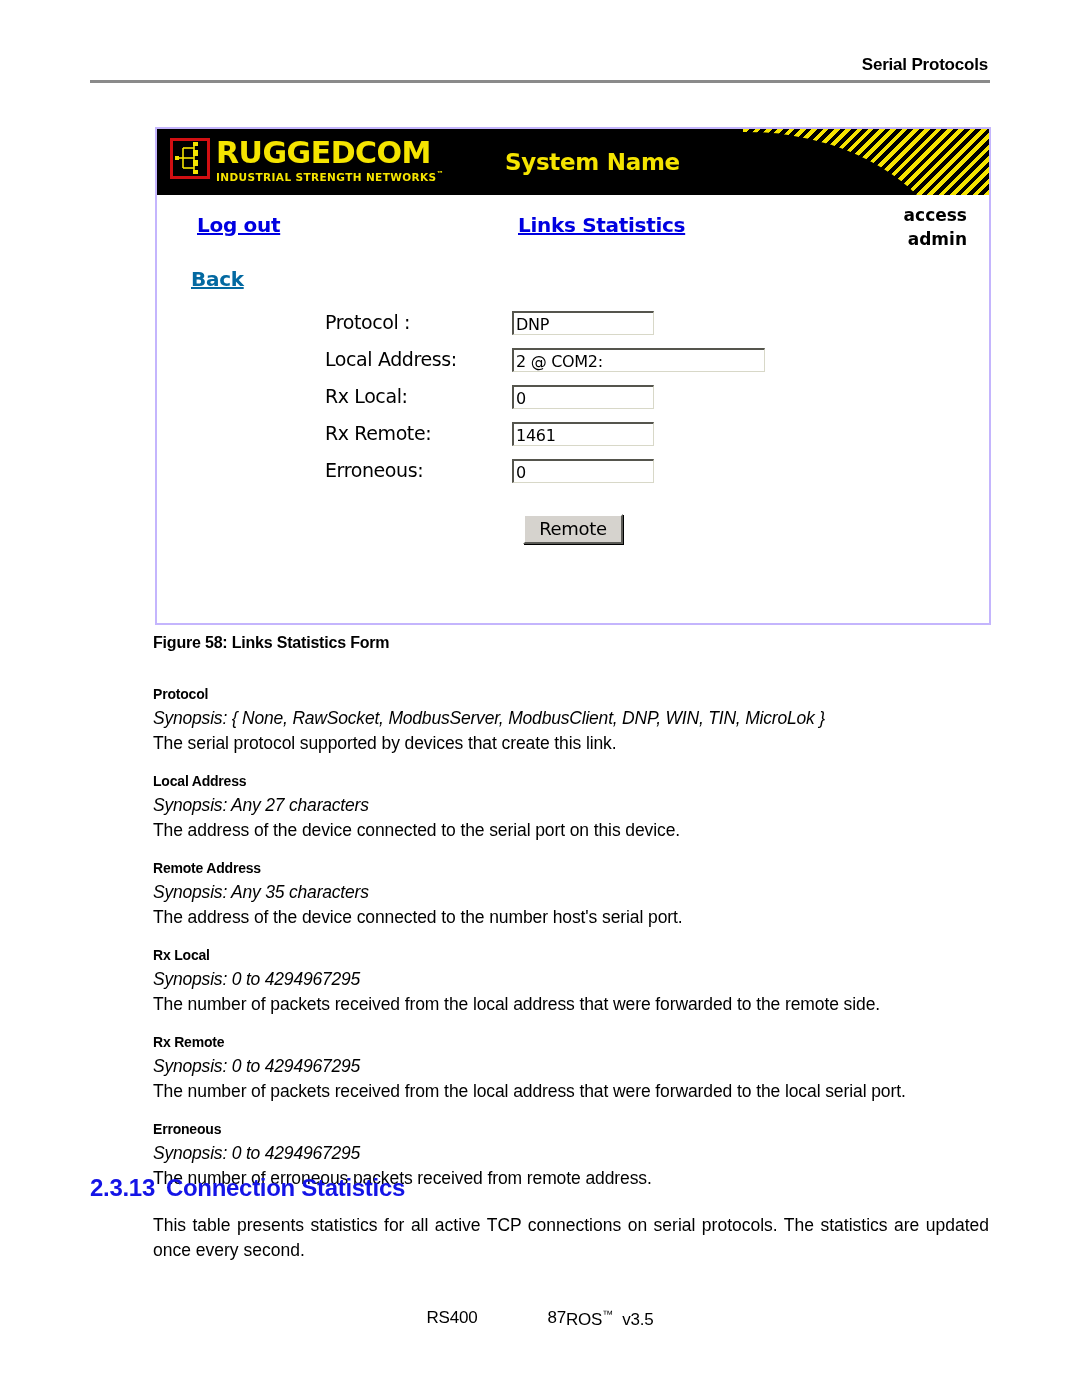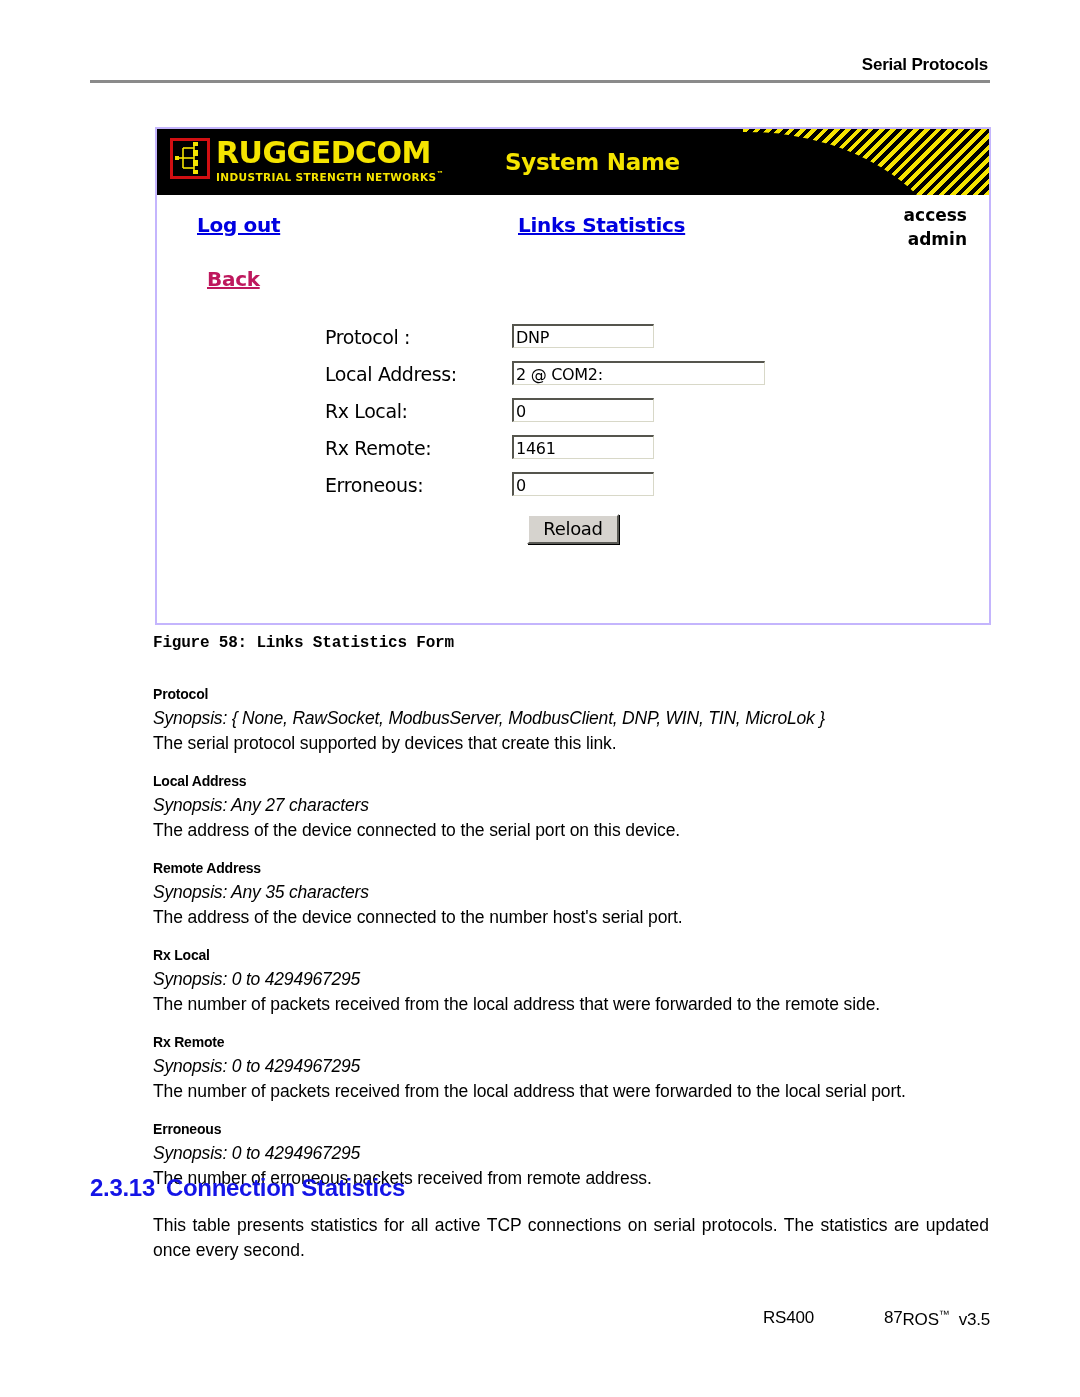--- a/index.html
+++ b/index.html
@@ -170,37 +170,37 @@
     top: 8px;
     text-align: right;
     font-family: "DejaVu Sans", sans-serif;
     font-size: 17px;
     font-weight: bold;
     line-height: 24px;
     color: #000;
   }
   .back-link {
     position: absolute;
-    left: 50px;
+    left: 34px;
     top: 72px;
     font-family: "DejaVu Sans", sans-serif;
     font-size: 20px;
     font-weight: bold;
-    color: #be185d;
+    color: #0369a1;
     letter-spacing: -0.3px;
   }
 
   
   .form-area {
     position: relative;
     padding-top: 8px;
   }
   .form-row {
     display: flex;
-    align-items: flex-end;
+    align-items: flex-start;
     height: 37px;
     padding-left: 168px;
   }
   .form-label {
     width: 187px;
     font-family: "DejaVu Sans", sans-serif;
     font-size: 19px;
     color: #000;
     letter-spacing: -0.4px;
   }
@@ -245,21 +245,20 @@
   }
 
   
   .figure-caption {
     position: absolute;
     left: 153px;
     top: 634px;
     font-size: 16px;
     font-weight: bold;
     letter-spacing: -0.2px;
-    font-family: Liberation Mono, monospace;
   }
 
   
   .body-col {
     position: absolute;
     left: 153px;
     top: 682px;
     width: 836px;
   }
   .def-block { margin-bottom: 13px; }
@@ -304,21 +303,21 @@
     text-align: justify;
   }
 
   
   .page-footer {
     position: absolute;
     left: 90px;
     top: 1308px;
     width: 900px;
     display: flex;
-    justify-content: flex-end;
+    justify-content: center;
     font-size: 17px;
     letter-spacing: -0.2px;
   }
   .page-footer .f-center { margin-left: 70px; }
   .page-footer sup { font-size: 11px; }
 </style>
 </head>
 <body>
 
 <div class="page-header">
@@ -400,21 +399,21 @@
       <div class="form-label">Rx Remote:</div>
       <div class="field w-sm">1461</div>
     </div>
 
     <div class="form-row">
       <div class="form-label">Erroneous:</div>
       <div class="field w-sm">0</div>
     </div>
 
     <div class="button-row">
-      <button class="reload-button">Reload</button>
+      <button class="reload-button">Remote</button>
     </div>
   </div>
 </div>
 
 <div class="figure-caption">Figure 58: Links Statistics Form</div>
 
 <div class="body-col">
 
   <div class="def-block">
     <div class="def-term">Protocol</div>

